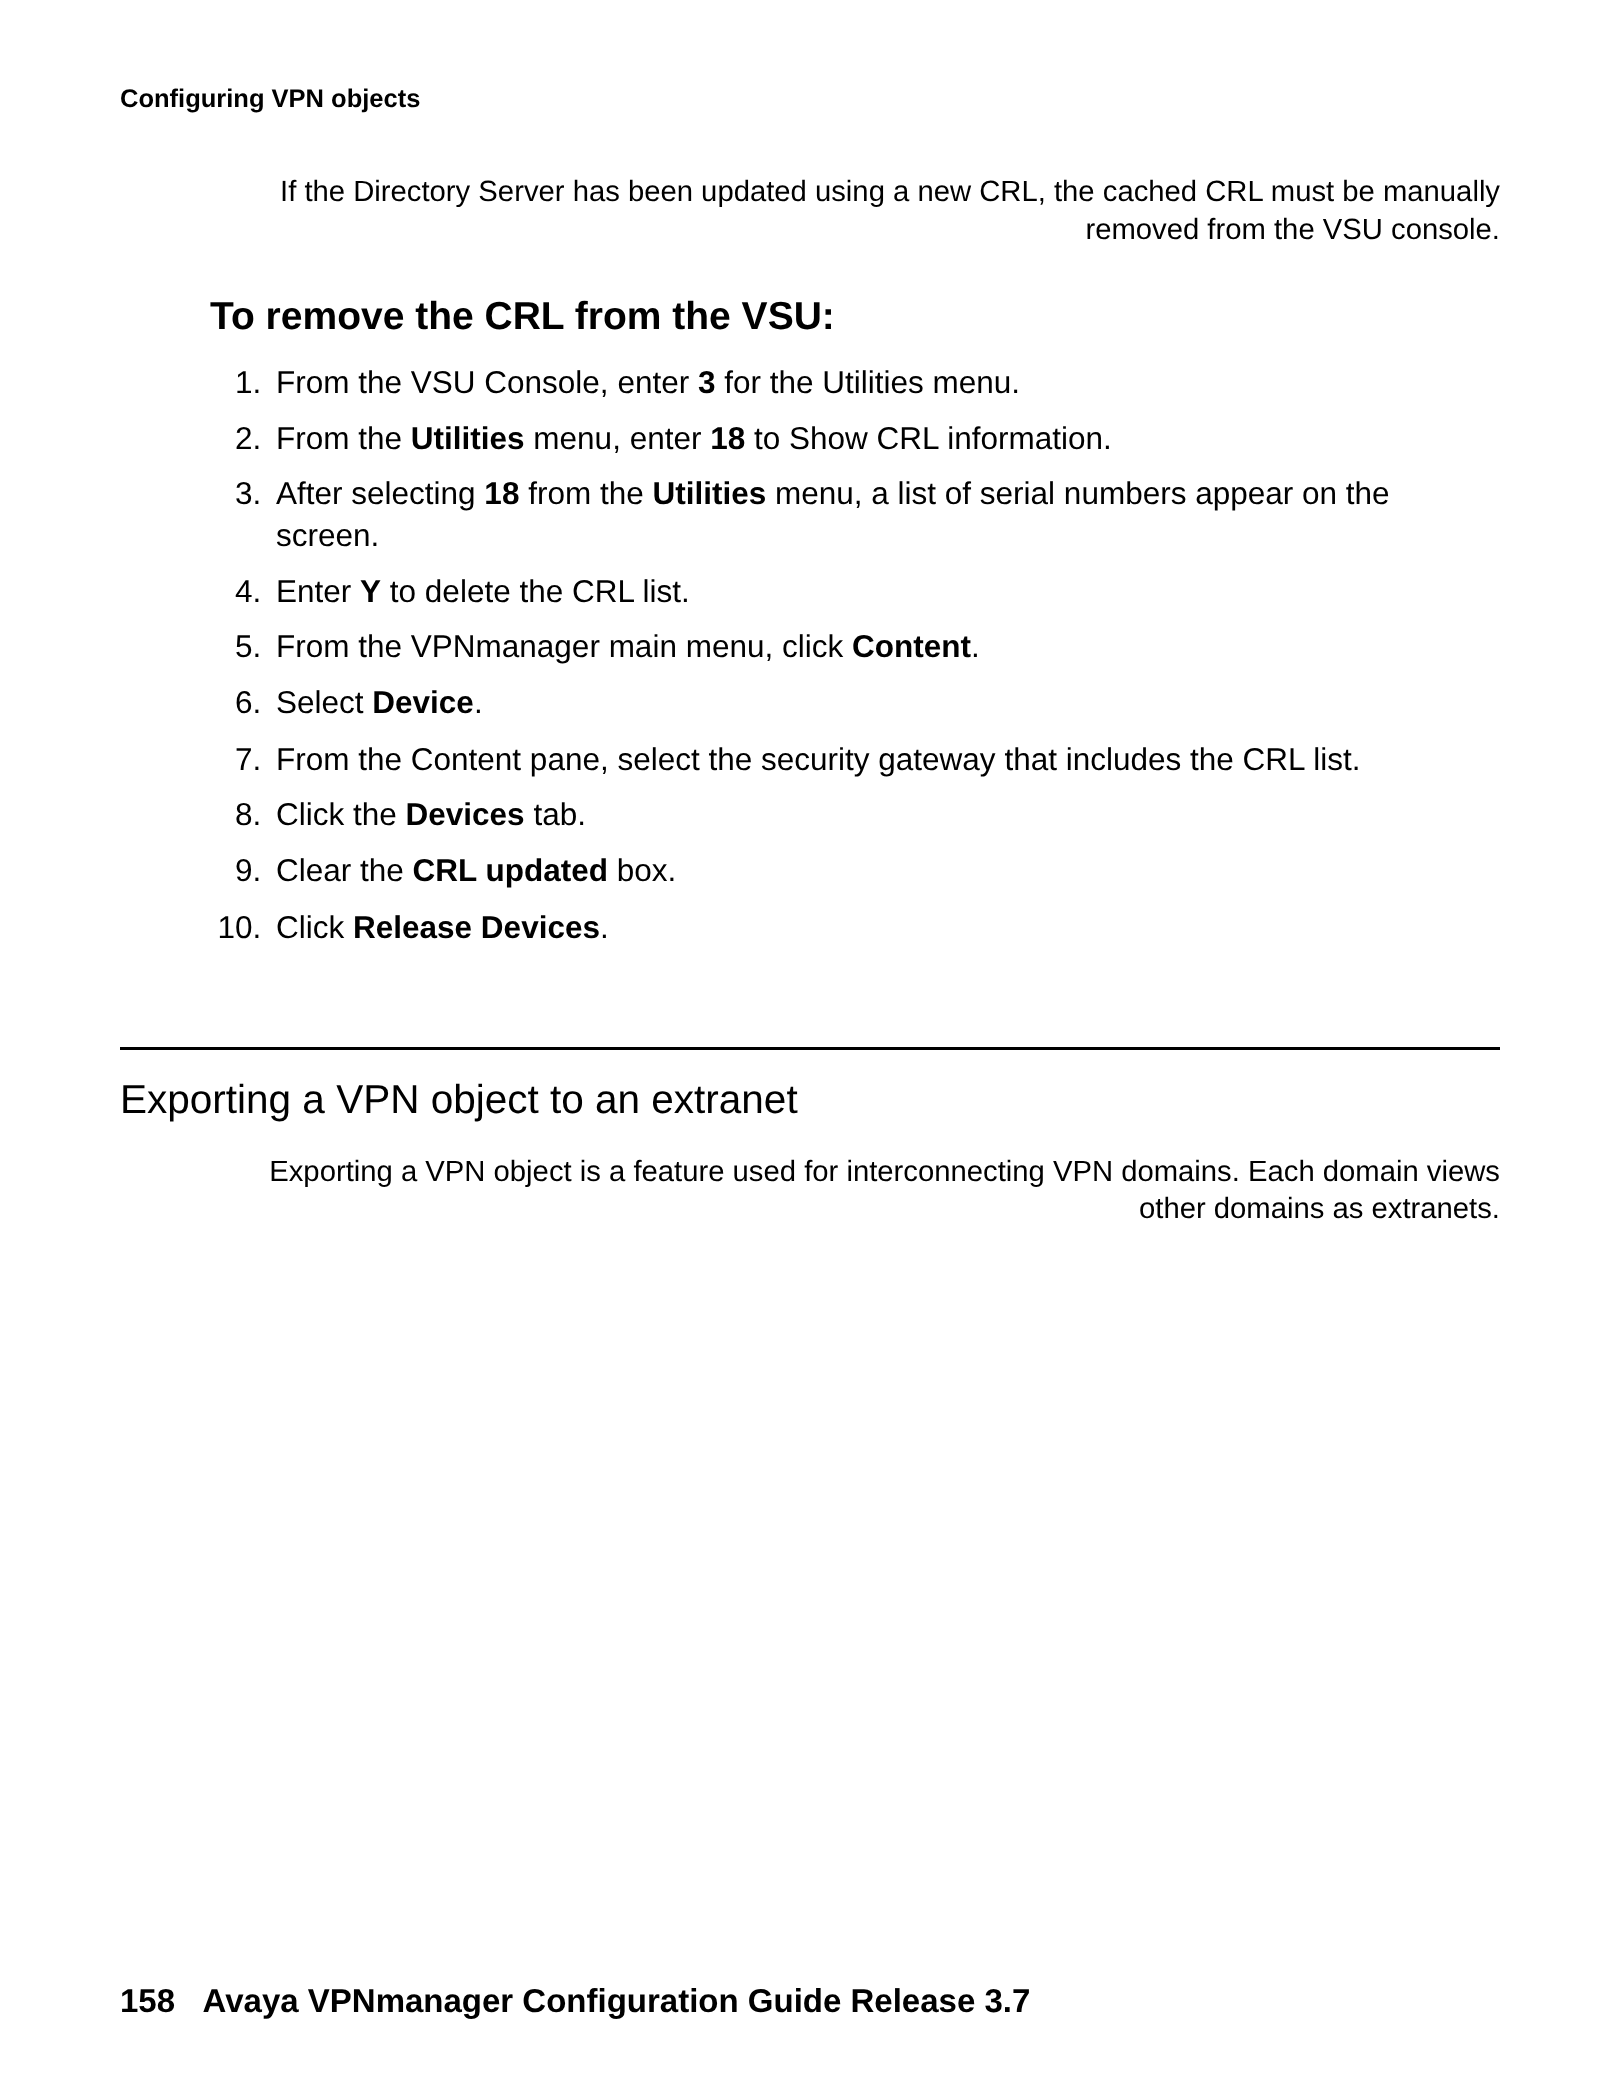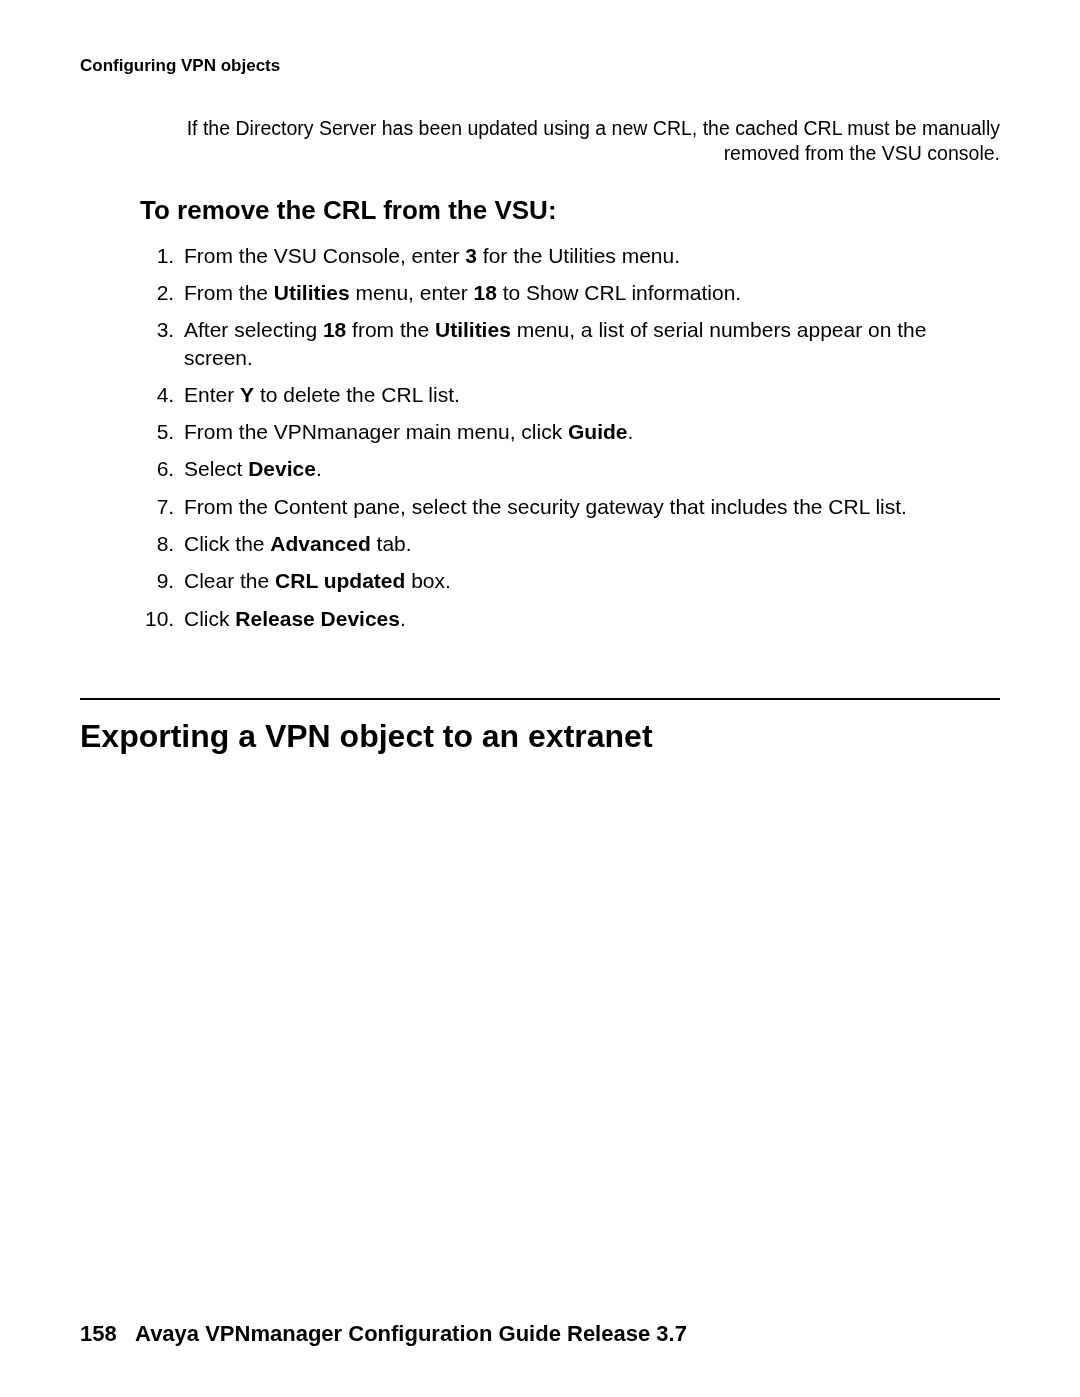--- a/index.html
+++ b/index.html
@@ -47,22 +47,22 @@
   ol.steps li {
     margin-bottom: 10px;
     padding-left: 4px;
   }
   .section-rule {
     border: none;
     border-top: 2.5px solid #000;
     margin: 66px 0 18px 0;
   }
   h1.section-title {
-    font-size: 32px;
-    font-weight: bold;
+    font-size: 27px;
+    font-weight: normal;
     margin: 0 0 20px 0;
   }
   .footer {
     position: absolute;
     bottom: 50px;
     left: 80px;
     font-size: 22px;
     font-weight: bold;
   }
   b { font-weight: bold; }
@@ -76,30 +76,31 @@
 
   <p class="body-text">If the Directory Server has been updated using a new CRL, the cached CRL must be manually removed from the VSU console.</p>
 
   <div class="subhead">To remove the CRL from the VSU:</div>
 
   <ol class="steps">
     <li>From the VSU Console, enter <b>3</b> for the Utilities menu.</li>
     <li>From the <b>Utilities</b> menu, enter <b>18</b> to Show CRL information.</li>
     <li>After selecting <b>18</b> from the <b>Utilities</b> menu, a list of serial numbers appear on the screen.</li>
     <li>Enter <b>Y</b> to delete the CRL list.</li>
-    <li>From the VPNmanager main menu, click <b>Guide</b>.</li>
+    <li>From the VPNmanager main menu, click <b>Content</b>.</li>
     <li>Select <b>Device</b>.</li>
     <li>From the Content pane, select the security gateway that includes the CRL list.</li>
-    <li>Click the <b>Advanced</b> tab.</li>
+    <li>Click the <b>Devices</b> tab.</li>
     <li>Clear the <b>CRL updated</b> box.</li>
     <li>Click <b>Release Devices</b>.</li>
   </ol>
 
   <hr class="section-rule">
 
   <h1 class="section-title">Exporting a VPN object to an extranet</h1>
 
+  <p class="body-text">Exporting a VPN object is a feature used for interconnecting VPN domains. Each domain views other domains as extranets.</p>
 
   <div class="footer">
     <span>158</span>&nbsp;&nbsp;&nbsp;<span>Avaya VPNmanager Configuration Guide Release 3.7</span>
   </div>
 
 </div>
 
 </body></html>

